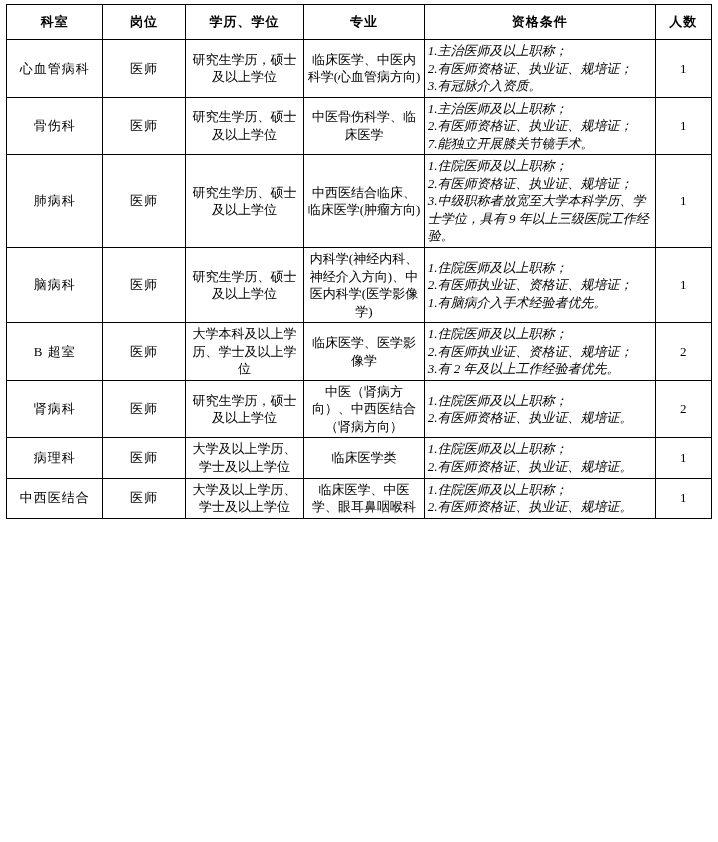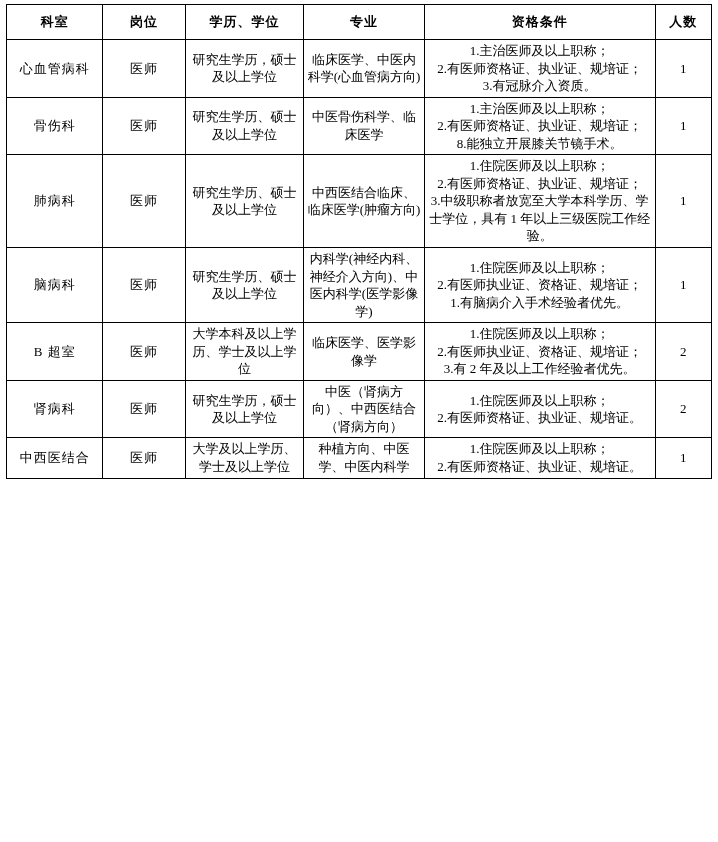--- a/index.html
+++ b/index.html
@@ -51,22 +51,23 @@
 
   td.dept, td.post, td.num {
     text-align: center;
   }
   td.dept { letter-spacing: 1px; }
   td.post { letter-spacing: 1px; }
   td.edu, td.major {
     text-align: center;
   }
   td.cond {
-    text-align: center;
+    text-align: left;
     padding-left: 4px;
+    font-style: italic;
   }
   td.cond .line {
     display: block;
     white-space: normal;
   }
 </style>
 </head>
 <body>
 
 <div id="sheet">
@@ -103,33 +104,33 @@
           <td class="num">1</td>
         </tr>
         <tr>
           <td class="dept">骨伤科</td>
           <td class="post">医师</td>
           <td class="edu">研究生学历、硕士及以上学位</td>
           <td class="major">中医骨伤科学、临床医学</td>
           <td class="cond">
             <span class="line">1.主治医师及以上职称；</span>
             <span class="line">2.有医师资格证、执业证、规培证；</span>
-            <span class="line">8.能独立开展膝关节镜手术。</span>
+            <span class="line">7.能独立开展膝关节镜手术。</span>
           </td>
           <td class="num">1</td>
         </tr>
         <tr>
           <td class="dept">肺病科</td>
           <td class="post">医师</td>
           <td class="edu">研究生学历、硕士及以上学位</td>
           <td class="major">中西医结合临床、临床医学(肿瘤方向)</td>
           <td class="cond">
             <span class="line">1.住院医师及以上职称；</span>
             <span class="line">2.有医师资格证、执业证、规培证；</span>
-            <span class="line">3.中级职称者放宽至大学本科学历、学士学位，具有 1 年以上三级医院工作经验。</span>
+            <span class="line">3.中级职称者放宽至大学本科学历、学士学位，具有 9 年以上三级医院工作经验。</span>
           </td>
           <td class="num">1</td>
         </tr>
         <tr>
           <td class="dept">脑病科</td>
           <td class="post">医师</td>
           <td class="edu">研究生学历、硕士及以上学位</td>
           <td class="major">内科学(神经内科、神经介入方向)、中医内科学(医学影像学)</td>
           <td class="cond">
             <span class="line">1.住院医师及以上职称；</span>
@@ -155,24 +156,35 @@
           <td class="post">医师</td>
           <td class="edu">研究生学历，硕士及以上学位</td>
           <td class="major">中医（肾病方向）、中西医结合（肾病方向）</td>
           <td class="cond">
             <span class="line">1.住院医师及以上职称；</span>
             <span class="line">2.有医师资格证、执业证、规培证。</span>
           </td>
           <td class="num">2</td>
         </tr>
         <tr>
+          <td class="dept">病理科</td>
+          <td class="post">医师</td>
+          <td class="edu">大学及以上学历、学士及以上学位</td>
+          <td class="major">临床医学类</td>
+          <td class="cond">
+            <span class="line">1.住院医师及以上职称；</span>
+            <span class="line">2.有医师资格证、执业证、规培证。</span>
+          </td>
+          <td class="num">1</td>
+        </tr>
+        <tr>
           <td class="dept">中西医结合</td>
           <td class="post">医师</td>
           <td class="edu">大学及以上学历、学士及以上学位</td>
-          <td class="major">种植方向、中医学、中医内科学</td>
+          <td class="major">临床医学、中医学、眼耳鼻咽喉科</td>
           <td class="cond">
             <span class="line">1.住院医师及以上职称；</span>
             <span class="line">2.有医师资格证、执业证、规培证。</span>
           </td>
           <td class="num">1</td>
         </tr>
       </tbody>
   </table>
 </div>
 

